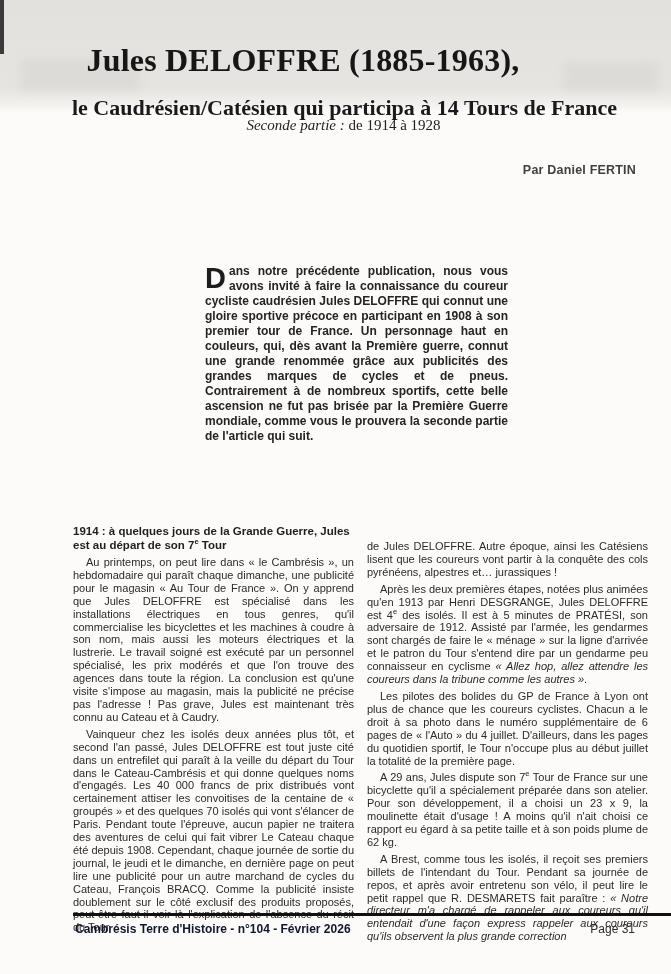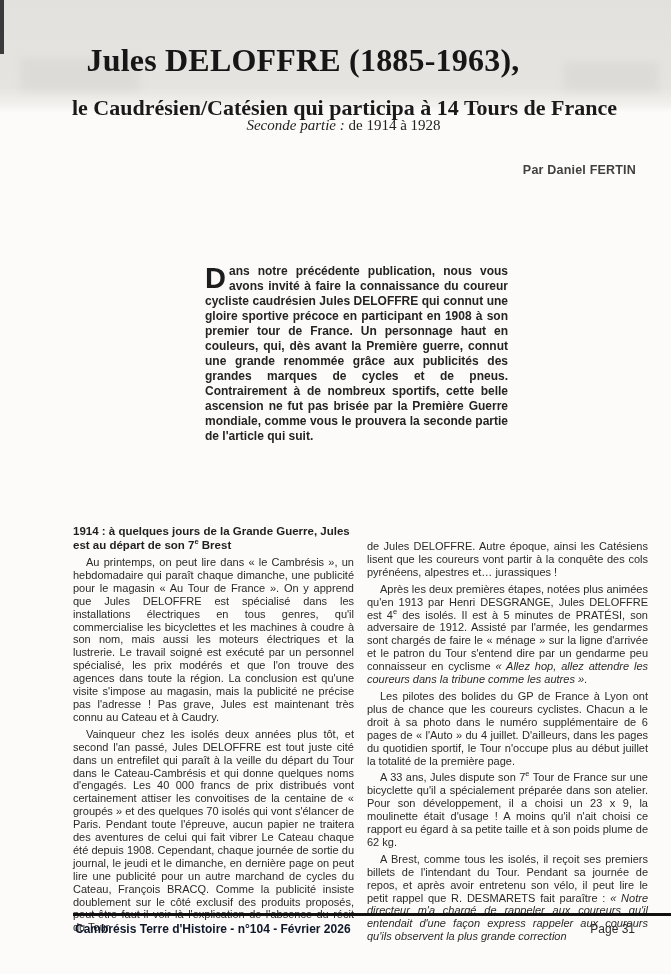--- a/index.html
+++ b/index.html
@@ -88,30 +88,30 @@
   <h2 class="title-2">le Caudrésien/Catésien qui participa à 14 Tours de France</h2>
   <div class="part-line"><em>Seconde partie :</em><span> de 1914 à 1928</span></div>
 
   <div class="byline">Par Daniel FERTIN</div>
 
   <div class="intro"><span class="dropcap">D</span><span>ans notre précédente publication, nous vous avons invité à faire la connaissance du coureur cycliste caudrésien Jules DELOFFRE qui connut une gloire sportive précoce en participant en 1908 à son premier tour de France. Un personnage haut en couleurs, qui, dès avant la Première guerre, connut une grande renommée grâce aux publicités des grandes marques de cycles et de pneus. Contrairement à de nombreux sportifs, cette belle ascension ne fut pas brisée par la Première Guerre mondiale, comme vous le prouvera la seconde partie de l'article qui suit.</span></div>
 
   <div class="columns">
 
     <div class="col">
-      <h3><span>1914 : à quelques jours de la Grande Guerre, Jules est au départ de son 7</span><sup>e</sup><span> Brest</span></h3>
+      <h3><span>1914 : à quelques jours de la Grande Guerre, Jules est au départ de son 7</span><sup>e</sup><span> Tour</span></h3>
       <p class="indent">Au printemps, on peut lire dans « le Cambrésis », un hebdomadaire qui paraît chaque dimanche, une publicité pour le magasin « Au Tour de France ». On y apprend que Jules DELOFFRE est spécialisé dans les installations électriques en tous genres, qu'il commercialise les bicyclettes et les machines à coudre à son nom, mais aussi les moteurs électriques et la lustrerie. Le travail soigné est exécuté par un personnel spécialisé, les prix modérés et que l'on trouve des agences dans toute la région. La conclusion est qu'une visite s'impose au magasin, mais la publicité ne précise pas l'adresse ! Pas grave, Jules est maintenant très connu au Cateau et à Caudry.</p>
       <p class="indent">Vainqueur chez les isolés deux années plus tôt, et second l'an passé, Jules DELOFFRE est tout juste cité dans un entrefilet qui paraît à la veille du départ du Tour dans le Cateau-Cambrésis et qui donne quelques noms d'engagés. Les 40 000 francs de prix distribués vont certainement attiser les convoitises de la centaine de « groupés » et des quelques 70 isolés qui vont s'élancer de Paris. Pendant toute l'épreuve, aucun papier ne traitera des aventures de celui qui fait vibrer Le Cateau chaque été depuis 1908. Cependant, chaque journée de sortie du journal, le jeudi et le dimanche, en dernière page on peut lire une publicité pour un autre marchand de cycles du Cateau, François BRACQ. Comme la publicité insiste doublement sur le côté exclusif des produits proposés, peut-être faut-il voir là l'explication de l'absence du récit du Tour</p>
     </div>
 
     <div class="col">
       <p>de Jules DELOFFRE. Autre époque, ainsi les Catésiens lisent que les coureurs vont partir à la conquête des cols pyrénéens, alpestres et… jurassiques !</p>
       <p class="indent"><span>Après les deux premières étapes, notées plus animées qu'en 1913 par Henri DESGRANGE, Jules DELOFFRE est 4</span><sup>e</sup><span> des isolés. Il est à 5 minutes de PRATÉSI, son adversaire de 1912. Assisté par l'armée, les gendarmes sont chargés de faire le « ménage » sur la ligne d'arrivée et le patron du Tour s'entend dire par un gendarme peu connaisseur en cyclisme </span><span class="q">« Allez hop, allez attendre les coureurs dans la tribune comme les autres »</span><span>.</span></p>
       <p class="indent">Les pilotes des bolides du GP de France à Lyon ont plus de chance que les coureurs cyclistes. Chacun a le droit à sa photo dans le numéro supplémentaire de 6 pages de « l'Auto » du 4 juillet. D'ailleurs, dans les pages du quotidien sportif, le Tour n'occupe plus au début juillet la totalité de la première page.</p>
-      <p class="indent"><span>A 33 ans, Jules dispute son 7</span><sup>e</sup><span> Tour de France sur une bicyclette qu'il a spécialement préparée dans son atelier. Pour son développement, il a choisi un 23 x 9, la moulinette était d'usage ! A moins qu'il n'ait choisi ce rapport eu égard à sa petite taille et à son poids plume de 62 kg.</span></p>
+      <p class="indent"><span>A 29 ans, Jules dispute son 7</span><sup>e</sup><span> Tour de France sur une bicyclette qu'il a spécialement préparée dans son atelier. Pour son développement, il a choisi un 23 x 9, la moulinette était d'usage ! A moins qu'il n'ait choisi ce rapport eu égard à sa petite taille et à son poids plume de 62 kg.</span></p>
       <p class="indent"><span>A Brest, comme tous les isolés, il reçoit ses premiers billets de l'intendant du Tour. Pendant sa journée de repos, et après avoir entretenu son vélo, il peut lire le petit rappel que R. DESMARETS fait paraître : </span><span class="q">« Notre directeur m'a chargé de rappeler aux coureurs qu'il entendait d'une façon express rappeler aux coureurs qu'ils observent la plus grande correction</span></p>
     </div>
 
   </div>
 
   <div class="footer-rule"></div>
   <div class="footer-left">Cambrésis Terre d'Histoire - n°104 - Février 2026</div>
   <div class="footer-right">Page 31</div>
 
 </div>

